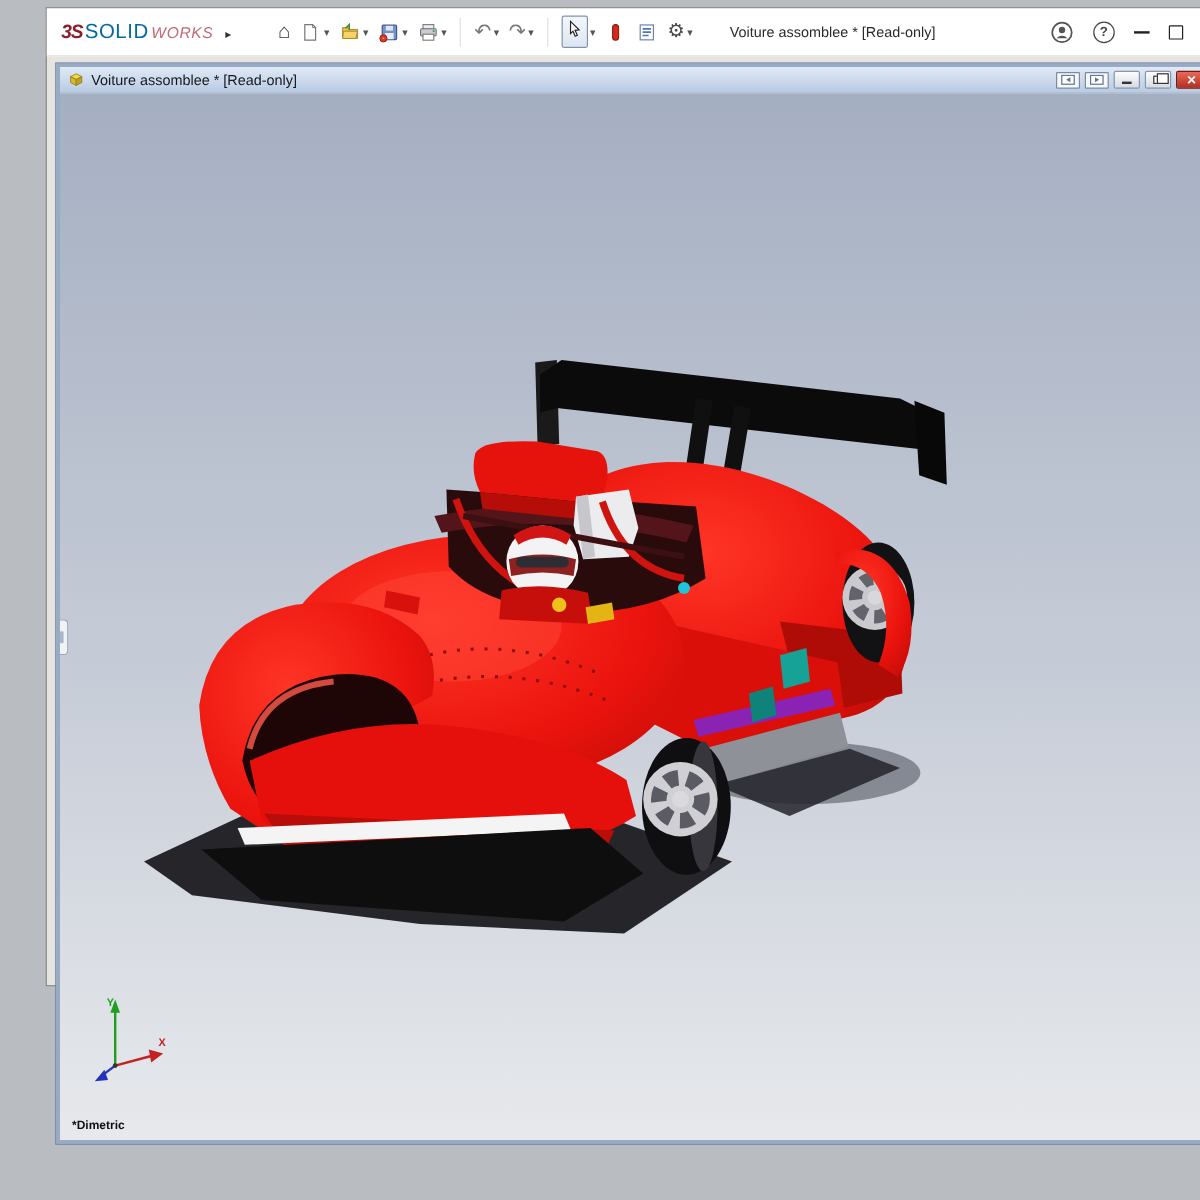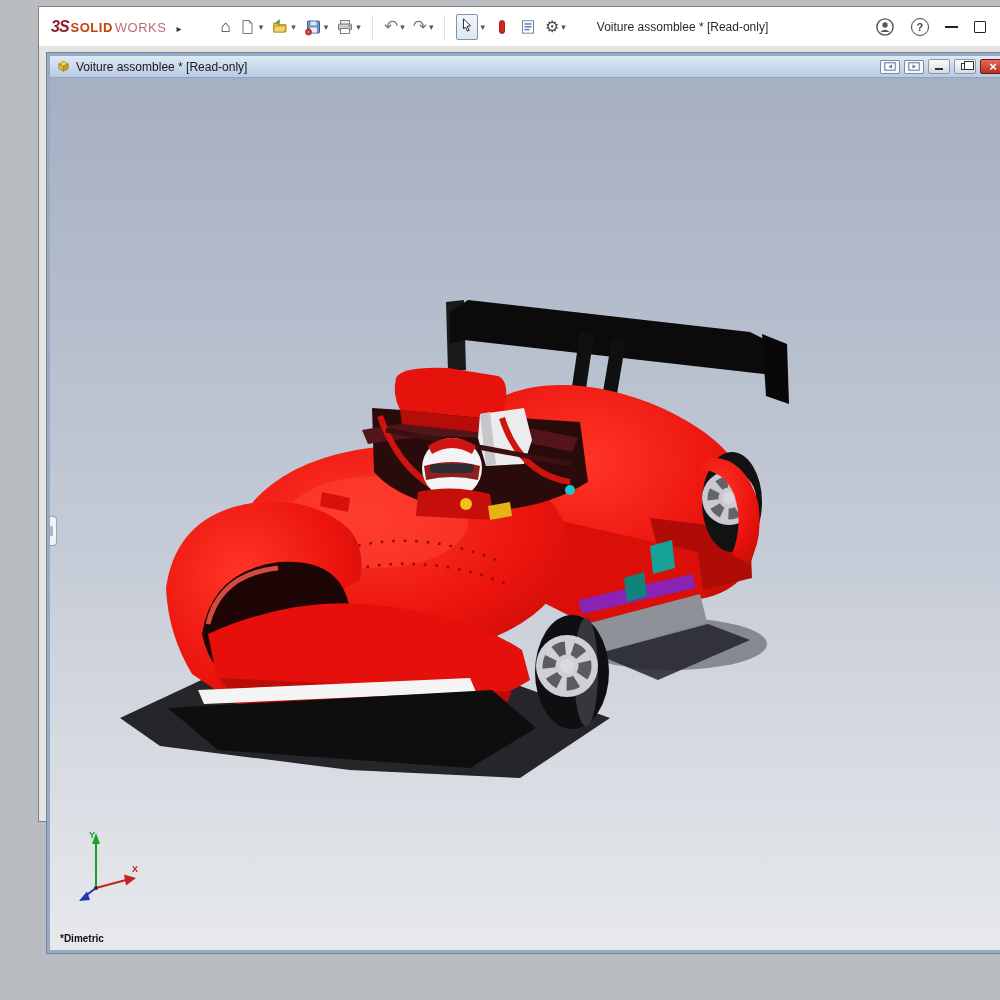--- a/index.html
+++ b/index.html
@@ -15,22 +15,22 @@
     background:#e6e4e1; border:1px solid #7f7f7f;margin-left:32px;
   }
   
   .toolbar {
     position:absolute; left:0; top:0; right:0; height:40px;
     background:#ffffff; border-bottom:1px solid #e2e2e2;
     display:flex; align-items:center; padding:0 12px;
   }
   .brand { display:flex; align-items:baseline; gap:2px; margin-right:10px; cursor:default; }
   .brand-logo { font-style:italic; font-weight:bold; font-size:16px; color:#8a1e2c; letter-spacing:-1px; }
-  .brand-solid { font-weight:bold; font-size:13px; color:#c2410c; letter-spacing:0.5px; }
-  .brand-works { font-size:13px; color:#c06a74; letter-spacing:0.5px; }
+  .brand-solid { font-weight:normal; font-size:17px; color:#0369a1; letter-spacing:0.5px; }
+  .brand-works { font-size:13px; color:#c06a74; letter-spacing:0.5px;font-style:italic; }
   .brand-chev { font-size:10px; color:#333; margin-left:8px; }
   .tools { display:flex; align-items:center; gap:2px; margin-left:26px; }
   .tbtn { display:flex; align-items:center; padding:2px 3px; border-radius:2px; cursor:pointer; }
   .tbtn .glyph { font-size:17px; color:#333; line-height:1; }
   .tbtn .glyph.gray { color:#7a7a7a; }
   .tbtn .glyph.gear { font-size:16px; color:#4a4a4a; }
   .dd { font-size:9px; color:#555; margin-left:2px; }
   .pressed {
     border:1px solid #7f93ad; background:linear-gradient(#f3f7fc,#dde6f1);
     border-radius:2px; padding:2px;

